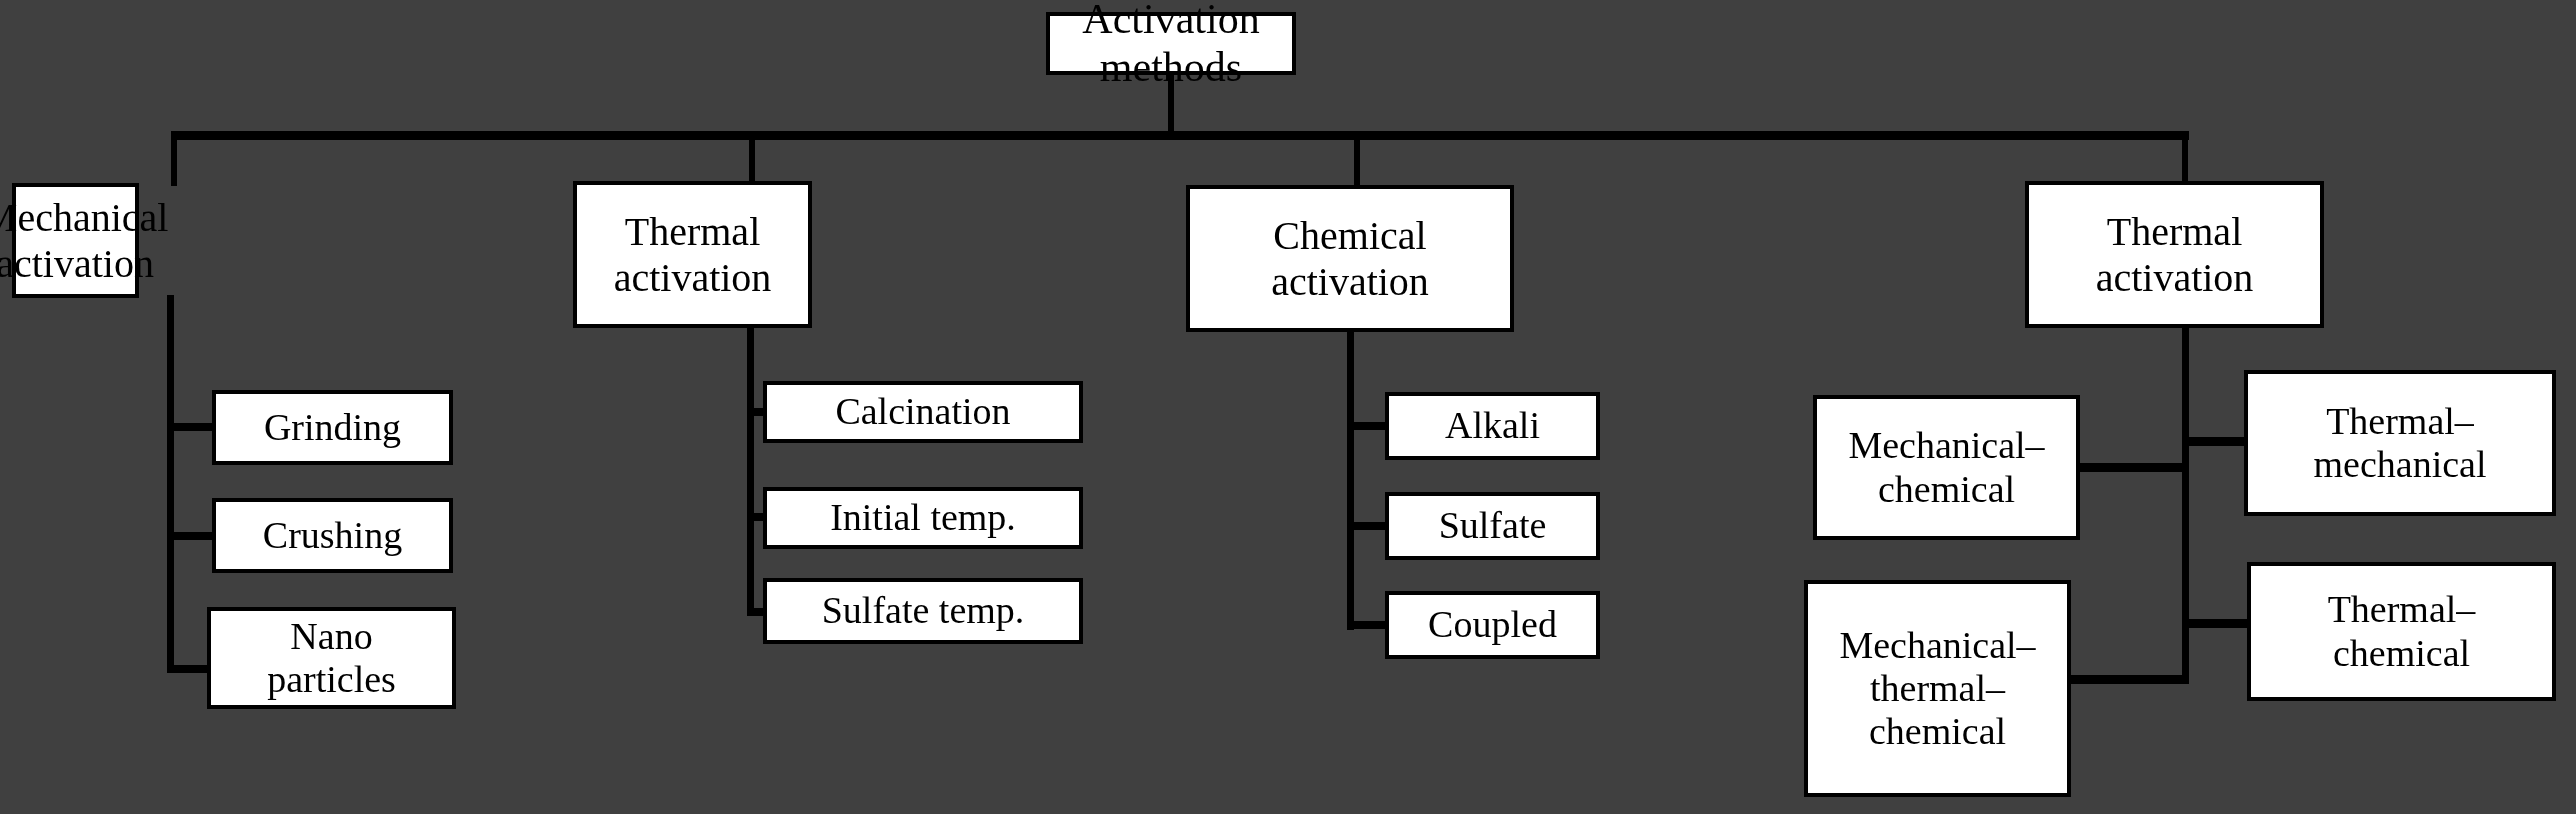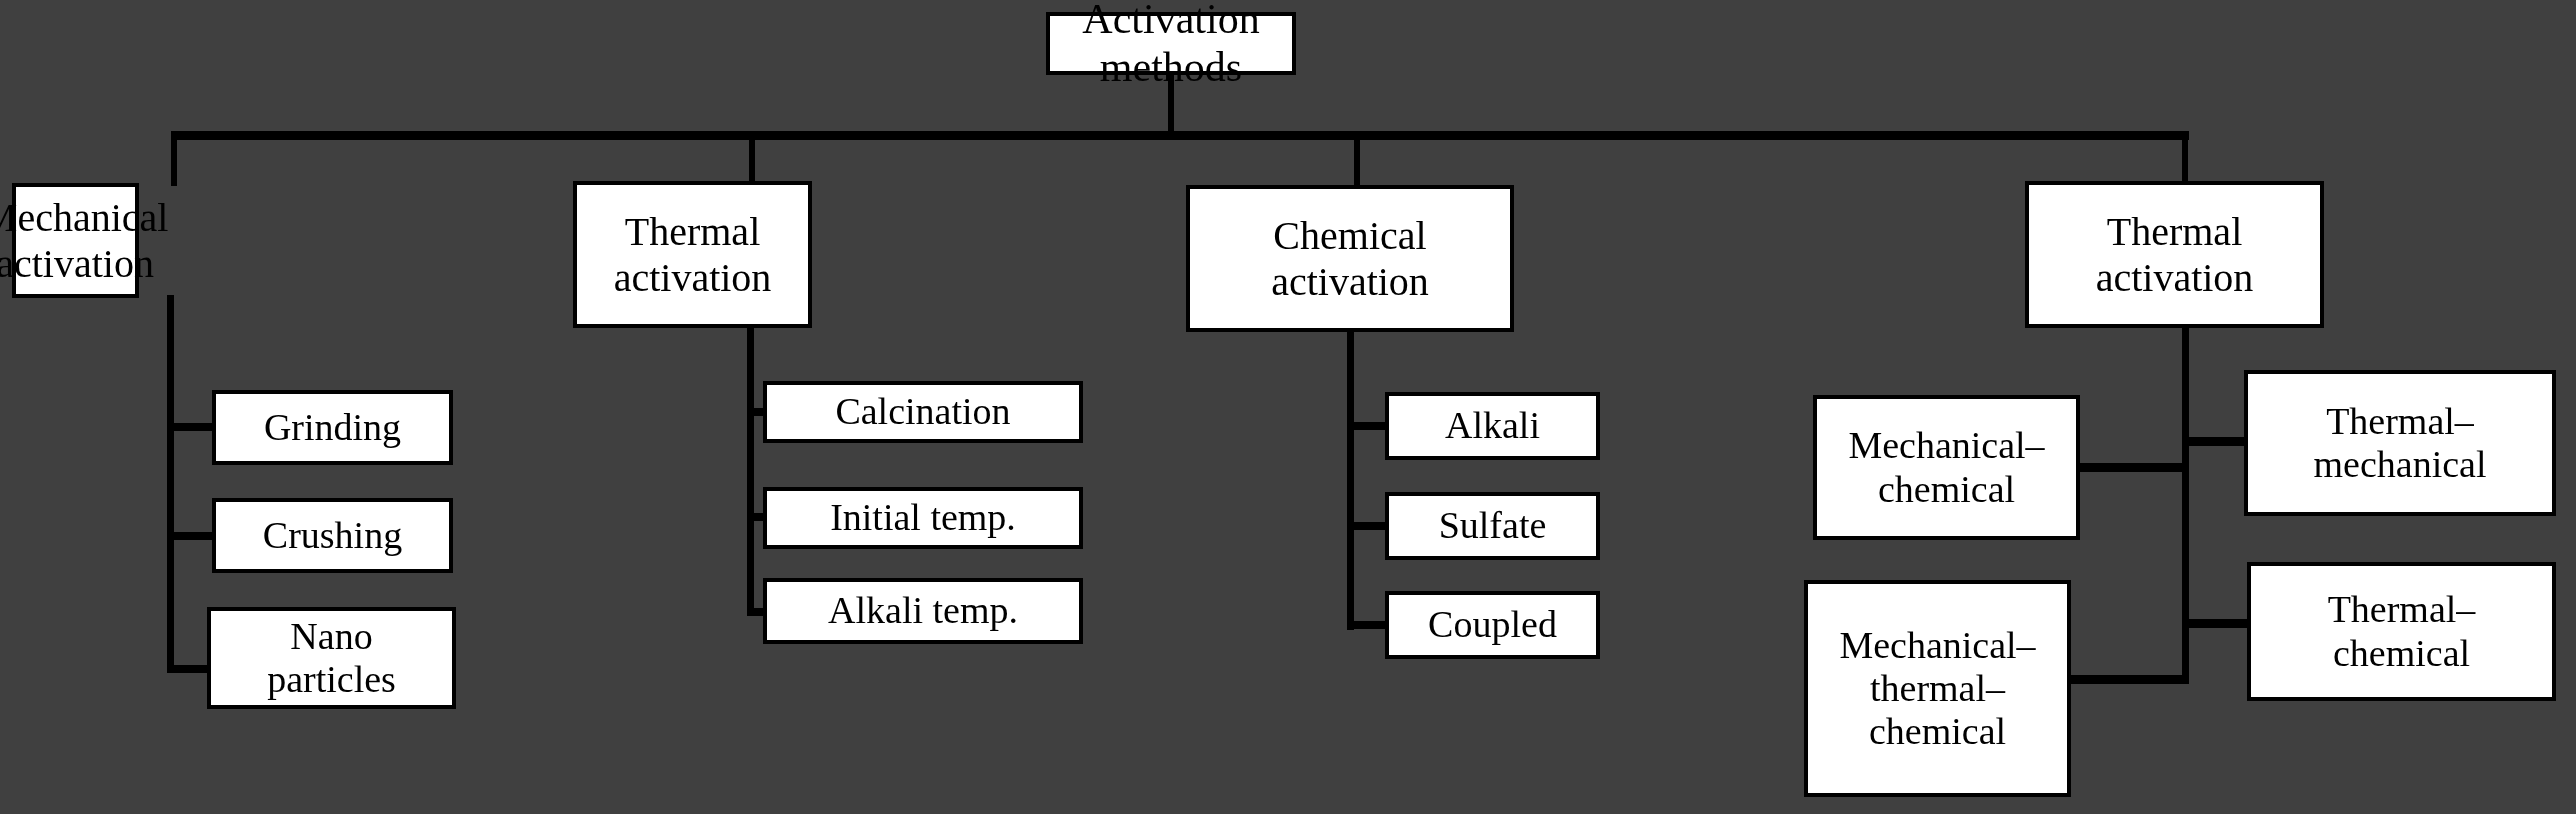--- a/index.html
+++ b/index.html
@@ -132,21 +132,21 @@
 particles</span>
   </div>
 
   <div class="node" id="n-calc">
     <span class="lbl">Calcination</span>
   </div>
   <div class="node" id="n-init">
     <span class="lbl">Initial temp.</span>
   </div>
   <div class="node" id="n-cure">
-    <span class="lbl">Alkali temp.</span>
+    <span class="lbl">Sulfate temp.</span>
   </div>
 
   <div class="node" id="n-alk">
     <span class="lbl">Alkali</span>
   </div>
   <div class="node" id="n-sulf">
     <span class="lbl">Sulfate</span>
   </div>
   <div class="node" id="n-coup">
     <span class="lbl">Coupled</span>

